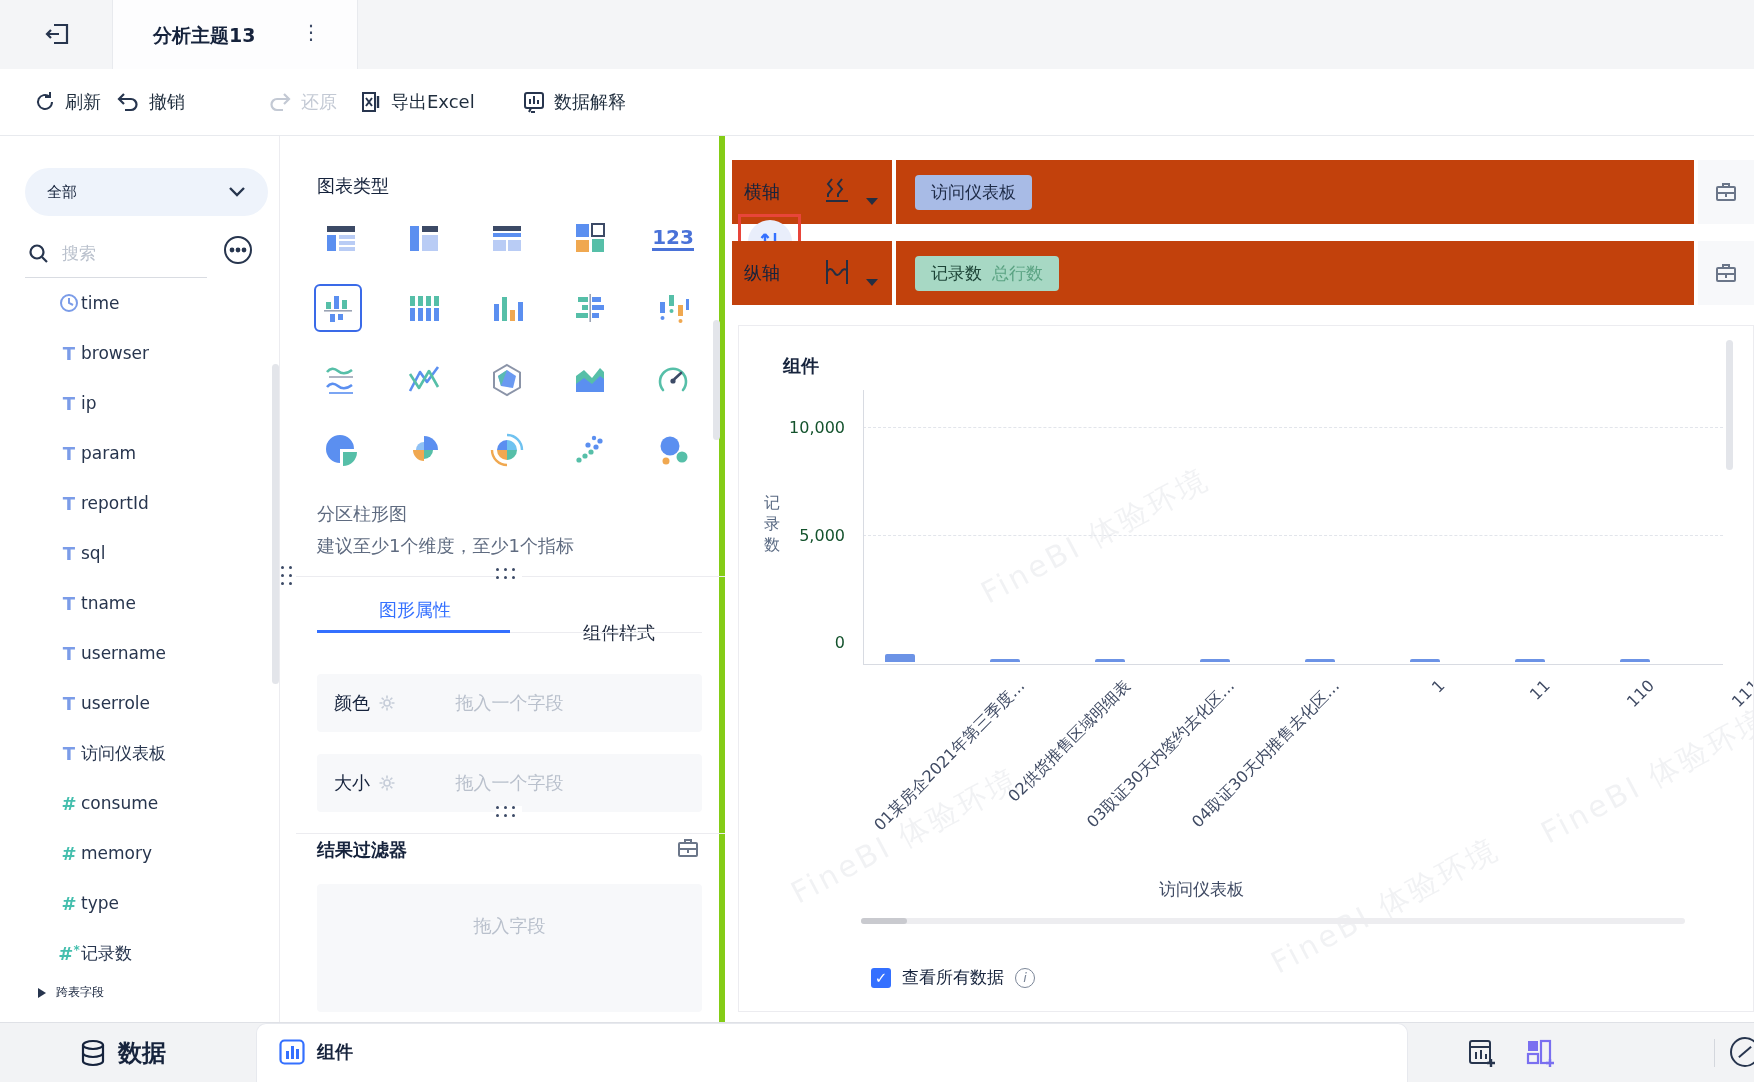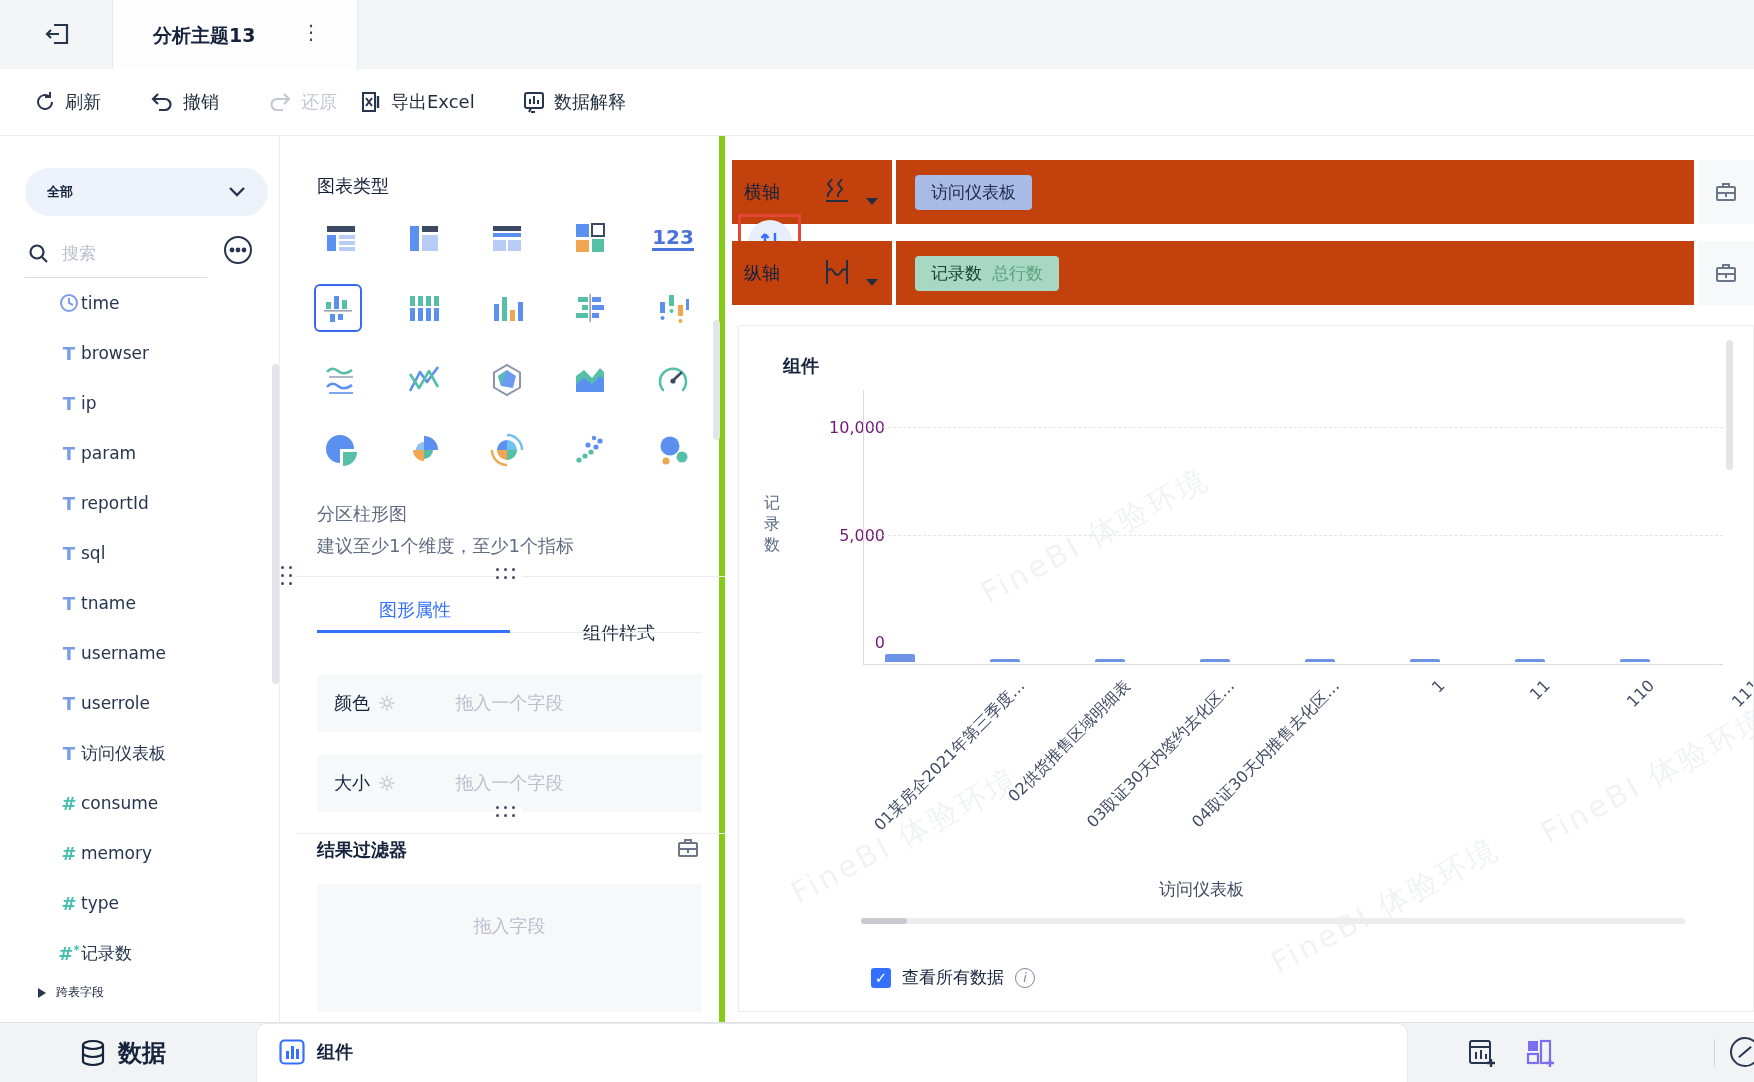--- a/index.html
+++ b/index.html
@@ -16,21 +16,21 @@
 
   
   .tbar { position:absolute; left:0; top:69px; width:1754px; height:67px; background:#ffffff; border-bottom:1px solid #e8eaee; }
   .tbtn { position:absolute; top:18px; height:30px; display:flex; align-items:center; gap:9px; font-size:18px; color:#1f2d3d; cursor:pointer; }
   .tbtn.disabled { color:#c3c9d4; cursor:default; }
   .tbtn svg { display:block; }
 
   
   .sidebar { position:absolute; left:0; top:136px; width:280px; height:886px; background:#ffffff; border-right:1px solid #ececf0; }
   .scope-pill { position:absolute; left:25px; top:32px; width:243px; height:48px; background:#eef3fb; border-radius:24px; display:flex; align-items:center; padding:0 22px; cursor:pointer; }
-  .scope-pill .lbl { font-size:13px; font-weight:bold; color:#16233c; }
+  .scope-pill .lbl { font-size:15px; font-weight:normal; color:#16233c; }
   .scope-pill .chev { margin-left:auto; }
   .search-row { position:absolute; left:28px; top:100px; width:240px; height:36px; display:flex; align-items:center; }
   .search-input { border:none; outline:none; background:transparent; font-size:17px; color:#1f2d3d; width:130px; margin-left:12px; }
   .search-input::placeholder { color:#b9c0cc; }
   .search-underline { position:absolute; left:25px; top:141px; width:182px; height:1px; background:#d9dce2; }
   .more-circ { position:absolute; left:222px; top:98px; width:32px; height:32px; cursor:pointer; }
   .fieldlist { position:absolute; left:0; top:150px; width:272px; height:700px; overflow:hidden; }
   .field { position:absolute; left:0; width:272px; height:34px; display:flex; align-items:center; cursor:pointer; }
   .field .fic { width:24px; margin-left:57px; display:flex; justify-content:center; }
   .field .fname { font-size:17px; color:#27354e; }
@@ -82,21 +82,21 @@
   .pill-blue { background:#a8bbe6; color:#1d2a46; }
   .pill-green { background:#a7d8c4; color:#1c4336; }
   .pill-green .agg { color:#5ba383; margin-left:10px; }
   .brief-cell { position:absolute; width:56px; height:64px; background:#f7f8fa; display:flex; align-items:center; justify-content:center; cursor:pointer; }
   .swapbox { position:absolute; left:13px; top:78px; width:63px; height:55px; border:3px solid #e8453a; display:flex; align-items:center; justify-content:center; }
   .swapcirc { width:44px; height:44px; border-radius:50%; background:#e9eefb; display:flex; align-items:center; justify-content:center; cursor:pointer; }
 
   
   .card { position:absolute; left:13px; top:189px; width:1016px; height:687px; border:1px solid #ececf0; background:#ffffff; overflow:hidden; }
   .card-title { position:absolute; left:44px; top:28px; font-size:18px; font-weight:bold; color:#16233c; }
-  .ytick { position:absolute; right:868px; font-size:16px; color:#701a75; }
+  .ytick { position:absolute; right:908px; font-size:16px; color:#14532d; }
   .ytitle { position:absolute; left:24px; top:166px; font-size:16px; color:#5b6b84; width:18px; line-height:21px; text-align:center; }
   .yaxis { position:absolute; left:124px; top:64px; width:1px; height:274px; background:#d8dbe2; }
   .xaxis { position:absolute; left:124px; top:338px; width:860px; height:1px; background:#d8dbe2; }
   .gridline { position:absolute; left:124px; width:860px; height:0; border-top:1px dashed #e2e5eb; }
   .bar { position:absolute; bottom:349px; width:30px; background:#6c93e6; border-radius:2px 2px 0 0; }
   .xcat { position:absolute; top:350px; font-size:16px; color:#3f4a63; white-space:nowrap; transform:rotate(-45deg); transform-origin:100% 0; }
   .xtitle { position:absolute; left:420px; top:552px; font-size:17px; color:#3f4a63; }
   .hscroll-track { position:absolute; left:122px; top:592px; width:824px; height:6px; background:#ededf0; border-radius:3px; }
   .hscroll-thumb { position:absolute; left:0; top:0; width:46px; height:6px; background:#c9cacf; border-radius:3px; cursor:pointer; }
   .chk-row { position:absolute; left:132px; top:640px; display:flex; align-items:center; gap:11px; }
@@ -135,21 +135,21 @@
   </div>
 
   <div class="tbar">
     <div class="tbtn" style="left:34px;">
       <svg width="22" height="22" viewBox="0 0 22 22" fill="none" stroke="#27354e" stroke-width="2">
         <path d="M18 11 a7 7 0 1 1 -2.5 -5.4"></path>
           <path d="M16 1 l0 5 l-5 0" fill="none"></path>
       </svg>
       <span>刷新</span>
     </div>
-    <div class="tbtn" style="left:150px;">
+    <div class="tbtn" style="left:116px;">
       <svg width="24" height="22" viewBox="0 0 24 22" fill="none" stroke="#27354e" stroke-width="2.2">
         <path d="M4 8 h11 a5.5 5.5 0 0 1 0 11 h-6"></path>
           <path d="M8 3 L3 8 l5 5"></path>
       </svg>
       <span>撤销</span>
     </div>
     <div class="tbtn disabled" style="left:268px;">
       <svg width="24" height="22" viewBox="0 0 24 22" fill="none" stroke="#c3c9d4" stroke-width="2.2">
         <path d="M20 8 h-11 a5.5 5.5 0 0 0 0 11 h6"></path>
           <path d="M16 3 l5 5 l-5 5"></path>

